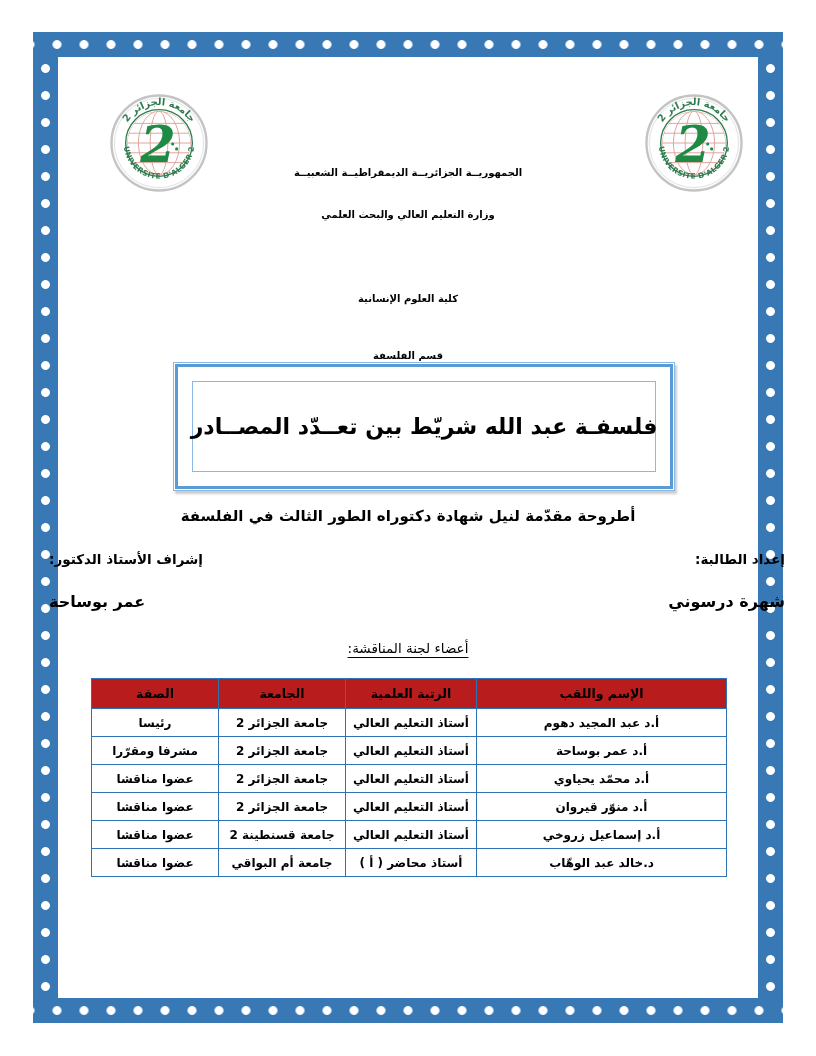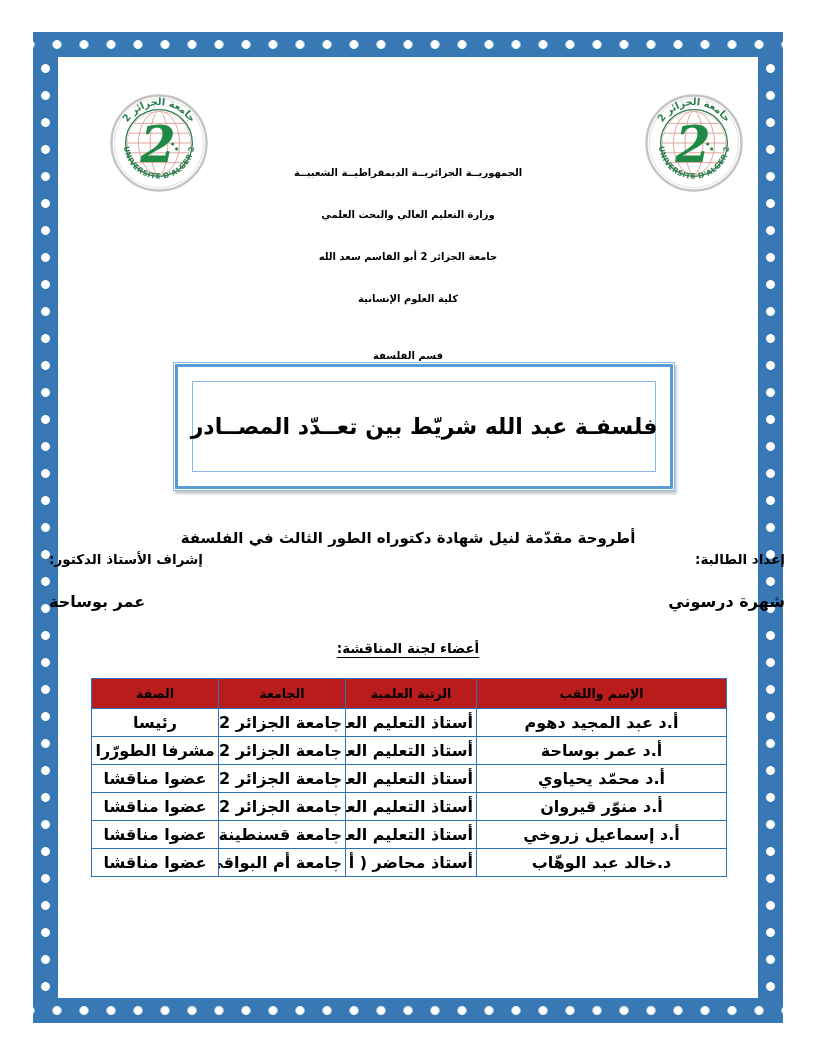--- a/index.html
+++ b/index.html
@@ -43,41 +43,41 @@
     border:1px solid #8ab8e0; padding:1px; background:#fff;
     box-shadow:2px 3px 2px rgba(110,110,110,0.35);
   }
   .title-box-mid { width:100%; height:100%; border:3px solid #5b9bd5; padding:14px; }
   .title-box-inner {
     width:100%; height:100%; border:1px solid #8ab8e0;
     display:flex; flex-direction:column; justify-content:space-evenly; align-items:center;
   }
   .title-line { font-weight:bold; font-size:22px; text-align:center; white-space:nowrap; }
 
-  .subtitle { position:absolute; top:527px; left:70px; right:70px; text-align:center;
+  .subtitle { position:absolute; top:505px; left:70px; right:70px; text-align:center;
               font-weight:bold; font-size:15px; line-height:22px; }
 
   
   .attr-row { position:absolute; right:31px; left:49px; display:flex;
               justify-content:space-between; font-weight:bold; }
   .attr-labels { top:551px; font-size:13.5px; }
   .attr-names  { top:592px; font-size:16px; }
 
   .committee-heading { position:absolute; top:640px; left:70px; right:70px; text-align:center;
-                       font-weight:bold; font-size:13.5px; }
+                       font-weight:normal; font-size:13.5px; }
   .committee-heading span { text-decoration:underline; text-underline-offset:4px; }
 
   
   table.committee {
     position:absolute; top:678px; right:89px; width:635px;
     border-collapse:collapse; table-layout:fixed; direction:rtl;
   }
   table.committee th, table.committee td {
     border:1px solid #2e74b5; text-align:center; vertical-align:middle;
-    font-weight:bold; font-size:16px; height:28px; padding:1px 3px;
+    font-weight:bold; font-size:12px; height:28px; padding:1px 3px;
     white-space:nowrap; overflow:hidden;
   }
   table.committee th { background:#b91c1c; height:30px; font-size:12.5px; }
   col.c-name { width:250px; } col.c-rank { width:131px; }
   col.c-univ { width:127px; } col.c-role { width:127px; }
 
   .year-line { position:absolute; top:886px; left:70px; right:70px; text-align:center;
                font-weight:bold; font-size:13.5px; }
 </style>
 </head>
@@ -145,21 +145,20 @@
     <text font-size="10" font-weight="bold" fill="#2e7d4f">
       <textPath href="#arcTopR" startOffset="50%" text-anchor="middle">جامعة الجزائر 2</textPath>
     </text>
     <text font-size="7.6" font-weight="bold" letter-spacing="0.4" fill="#2e7d4f">
       <textPath href="#arcBotR" startOffset="50%" text-anchor="middle">UNIVERSITE D'ALGER 2</textPath>
     </text>
   </svg>
 
   <div class="hline hline1">الجمهوريــة الجزائريــة الديمقراطيــة الشعبيــة</div>
   <div class="hline hline2">وزارة التعليم العالي والبحث العلمي</div>
-  <div class="hline hline3">جامعة الجزائر 2 أبو القاسم سعد الله</div>
   <div class="hline hline4">كلية العلوم الإنسانية</div>
   <div class="hline hline5">قسم الفلسفة</div>
 
   <div class="title-box-outer">
     <div class="title-box-mid">
       <div class="title-box-inner">
         <div class="title-line">فلسفـة عبد الله شريّط بين تعــدّد المصــادر</div>
       </div>
     </div>
   </div>
@@ -198,21 +197,21 @@
         <tr>
           <td>أ.د عبد المجيد دهوم</td>
           <td>أستاذ التعليم العالي</td>
           <td>جامعة الجزائر 2</td>
           <td>رئيسا</td>
         </tr>
         <tr>
           <td>أ.د عمر بوساحة</td>
           <td>أستاذ التعليم العالي</td>
           <td>جامعة الجزائر 2</td>
-          <td>مشرفا الطورّرا</td>
+          <td>مشرفا ومقرّرا</td>
         </tr>
         <tr>
           <td>أ.د محمّد يحياوي</td>
           <td>أستاذ التعليم العالي</td>
           <td>جامعة الجزائر 2</td>
           <td>عضوا مناقشا</td>
         </tr>
         <tr>
           <td>أ.د منوّر قيروان</td>
           <td>أستاذ التعليم العالي</td>

